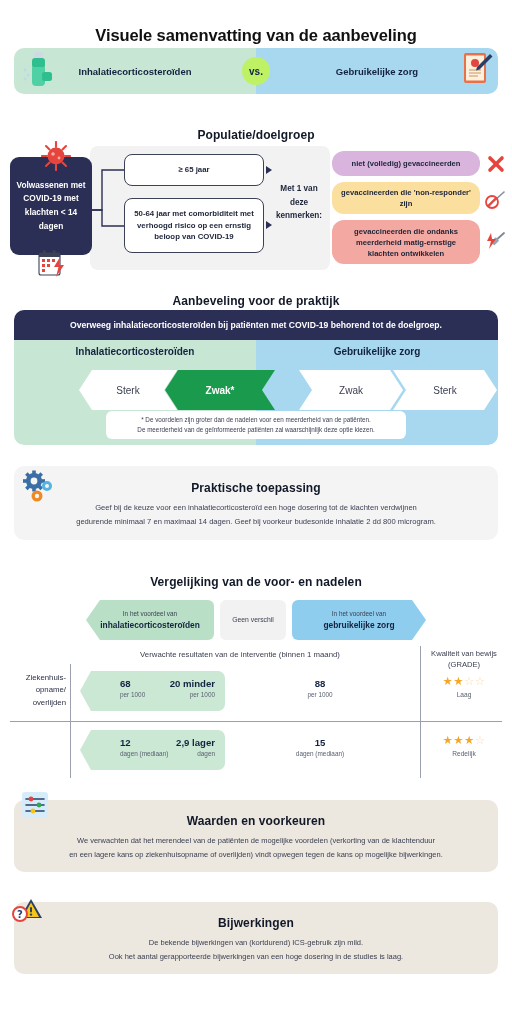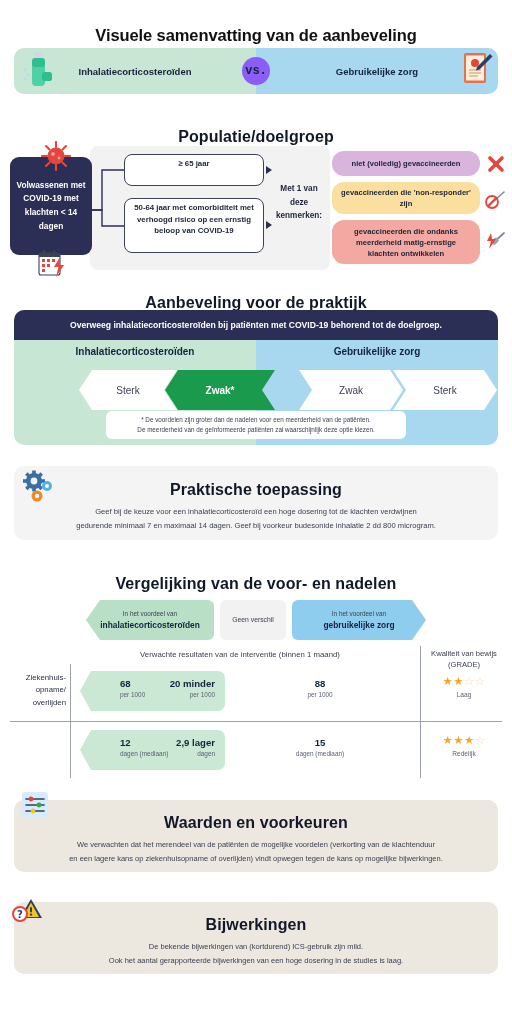--- a/index.html
+++ b/index.html
@@ -9,21 +9,21 @@
     font-family: "Liberation Sans", sans-serif;
     color: #2b2f45;
     overflow: hidden;
   }
   .page { position: relative; width: 512px; height: 1024px; }
 
   
   .sec-title {
     text-align: center;
     font-weight: bold;
-    font-size: 16px;
+    font-size: 12px;
     color: #111827;
     letter-spacing: .1px;
   }
   .main-title {
     text-align: center;
     font-weight: bold;
     font-size: 16.5px;
     color: #111111;
     letter-spacing: -.1px;
   }
@@ -37,22 +37,22 @@
     border-radius: 10px; overflow: hidden;
   }
   .vsbar .half { height: 100%; display: flex; align-items: center; justify-content: center; }
   .vsbar .left  { width: 50%; background: #c8e6d4; }
   .vsbar .right { width: 50%; background: #a8d8f0; }
   .vsbar .lbl { font-size: 9.5px; font-weight: bold; color: #13233f; }
   .vs-circle {
     position: absolute; left: 50%; top: 50%;
     transform: translate(-50%,-50%);
     width: 28px; height: 28px; border-radius: 50%;
-    background: #8b5cf6; display: flex; align-items: center; justify-content: center;
-    font-size: 12px; font-weight: bold; color: #13233f; font-family: Liberation Mono, monospace;
+    background: #bef264; display: flex; align-items: center; justify-content: center;
+    font-size: 10px; font-weight: bold; color: #13233f;
   }
   .inhaler-ico { position: absolute; left: 22px; top: 50px; }
   .clip-ico { position: absolute; right: 18px; top: 50px; }
 
   
   .pop-title { position: absolute; top: 128px; left: 0; width: 512px; }
   .pop-panel {
     position: absolute; top: 146px; left: 90px;
     width: 240px; height: 124px;
     background: #f2f2f2; border-radius: 8px;
@@ -65,21 +65,21 @@
     text-align: center; color: #fff;
     font-size: 8.3px; font-weight: bold; line-height: 1.65;
     padding: 0 4px; z-index: 3;
   }
   .virus-ico { position: absolute; top: 141px; left: 41px; z-index: 4; }
   .cal-ico   { position: absolute; top: 249px; left: 36px; z-index: 4; }
 
   .crit-box {
     position: absolute;
     background: #ffffff; border: 1px solid #3b4256; border-radius: 8px;
-    display: flex; justify-content: center;
+    display: flex; align-items: center; justify-content: center;
     text-align: center; font-size: 7.8px; font-weight: bold;
     color: #1d2338; line-height: 1.5; padding: 3px 6px; z-index: 3;
   }
   .crit-1 { top: 154px; left: 124px; width: 140px; height: 32px; }
   .crit-2 { top: 198px; left: 124px; width: 140px; height: 55px; }
 
   .connector { position: absolute; top: 150px; left: 92px; z-index: 2; }
 
   .arrowhead {
     position: absolute; width: 0; height: 0;

